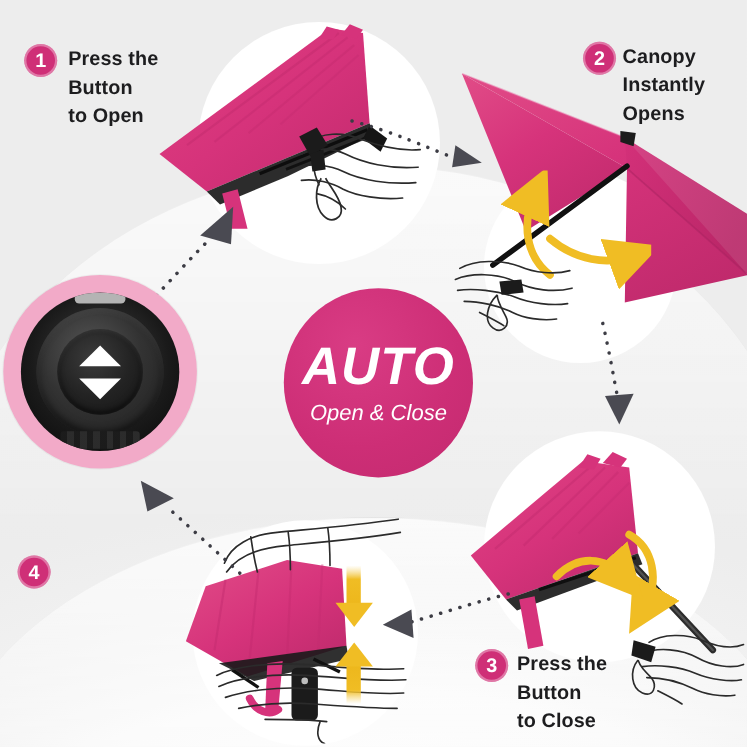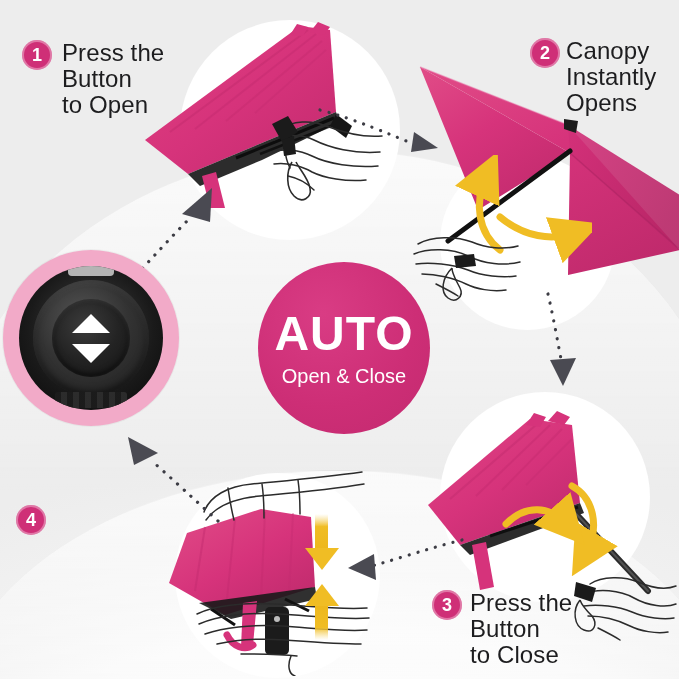--- a/index.html
+++ b/index.html
@@ -34,30 +34,31 @@
   
   .badge{
     position:absolute;width:30px;height:30px;border-radius:50%;
     background:#cf2f77;
     color:#ffffff;font-size:18px;font-weight:bold;
     display:flex;align-items:center;justify-content:center;
     line-height:1;
     box-shadow:inset 0 0 0 2px rgba(255,255,255,0.35);
   }
   .steptext{
-    position:absolute;color:#1d1d1f;font-size:24px;line-height:26px;
-    font-weight:400;white-space:pre-line;letter-spacing:.1px;
+    position:absolute;color:#1d1d1f;font-size:18px;line-height:26px;
+    font-weight:700;white-space:pre-line;letter-spacing:.1px;
   }
 
   
   #autoBadge{
     position:absolute;left:258px;top:262px;width:172px;height:172px;border-radius:50%;
     background:radial-gradient(circle at 38% 30%, #d93c84 0%, #cd2e76 58%, #c32a6f 100%);
     display:flex;flex-direction:column;align-items:center;justify-content:center;
     color:#fff;
+    font-style:italic;
   }
   #autoBadge .auto-main{font-size:48px;font-weight:bold;letter-spacing:1px;line-height:1;}
   #autoBadge .auto-sub{font-size:20px;font-weight:400;margin-top:8px;line-height:1;}
 
   
   #btnCloseup{
     position:absolute;left:3px;top:250px;width:176px;height:176px;border-radius:50%;
     background:#f2aac8;
     box-shadow:0 0 0 1px rgba(0,0,0,0.04);
     display:flex;align-items:center;justify-content:center;

